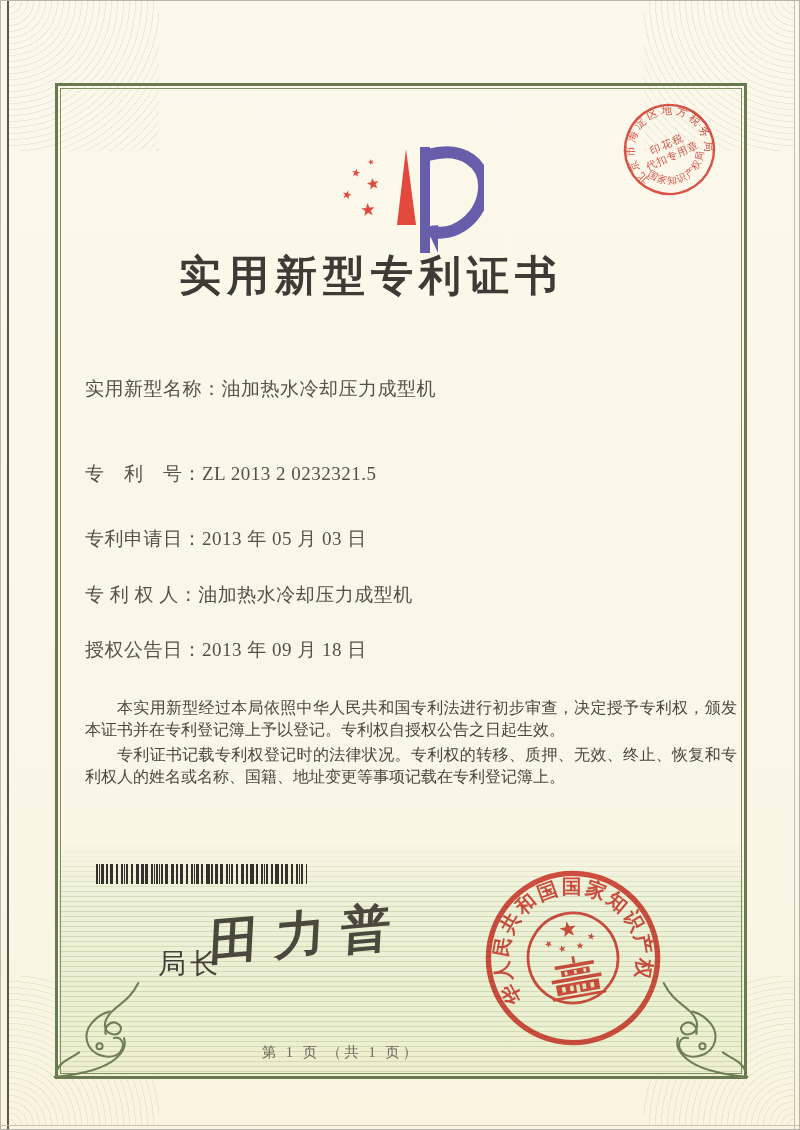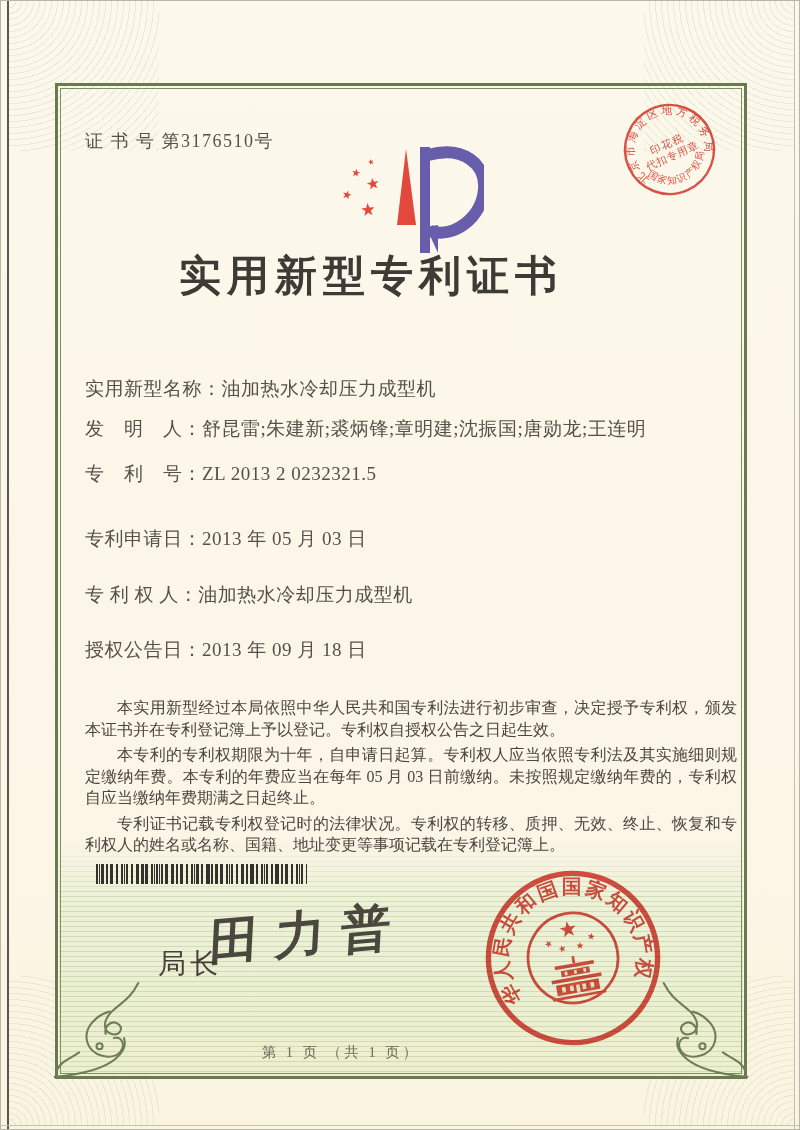--- a/index.html
+++ b/index.html
@@ -98,21 +98,20 @@
   <svg class="flourish fl-right" viewBox="0 0 95 100">
     <g fill="none" stroke="#6e7e54" stroke-width="2" stroke-linecap="round">
       <path d="M88,2 C80,18 70,22 62,30 C52,40 54,50 62,52 C70,54 74,46 68,42 C62,38 54,44 56,52"></path>
       <path d="M60,30 C46,34 34,46 38,60 C42,74 62,78 70,70 C76,63 72,54 64,56"></path>
       <path d="M6,94 C28,92 52,88 66,76 C74,69 76,62 74,56"></path>
       <path d="M30,70 C22,76 12,78 8,88"></path>
       <circle cx="50" cy="64" r="3"></circle>
     </g>
   </svg>
 
-  <div class="cert-number">证 书 号 第3176510号</div>
 
   <svg class="logo" viewBox="0 0 150 115">
     <defs>
       <path id="star" d="M0,-10 L2.35,-3.24 L9.51,-3.09 L3.8,1.24 L5.88,8.09 L0,4 L-5.88,8.09 L-3.8,1.24 L-9.51,-3.09 L-2.35,-3.24 Z"></path>
     </defs>
 
     <polygon points="72,6 82,82 63,82" fill="#e2483b"></polygon>
 
     <rect x="86" y="4" width="10" height="106" fill="#675dab"></rect>
 
@@ -138,29 +137,27 @@
     <text font-size="12" fill="#d9453c" letter-spacing="1.5">
       <textPath href="#txBot" startOffset="50%" text-anchor="middle">国家知识产权局</textPath>
     </text>
     <text x="60" y="57" font-size="13" fill="#d9453c" text-anchor="middle" letter-spacing="2">印花税</text>
     <text x="60" y="73" font-size="13" fill="#d9453c" text-anchor="middle" letter-spacing="1">代扣专用章</text>
   </svg>
 
   <div class="main-title">实用新型专利证书</div>
 
   <div class="field f0">实用新型名称：油加热水冷却压力成型机</div>
-  <div class="field f1">发　明　人：舒昆雷;朱建新;裘炳锋;章明建;沈振国;唐勋龙;王连明</div>
   <div class="field f2">专　利　号：ZL 2013 2 0232321.5</div>
   <div class="field f3">专利申请日：2013 年 05 月 03 日</div>
   <div class="field f4">专 利 权 人：油加热水冷却压力成型机</div>
   <div class="field f5">授权公告日：2013 年 09 月 18 日</div>
 
   <div class="body-text">
     <p>本实用新型经过本局依照中华人民共和国专利法进行初步审查，决定授予专利权，颁发本证书并在专利登记簿上予以登记。专利权自授权公告之日起生效。</p>
-    <p>本专利的专利权期限为十年，自申请日起算。专利权人应当依照专利法及其实施细则规定缴纳年费。本专利的年费应当在每年 05 月 03 日前缴纳。未按照规定缴纳年费的，专利权自应当缴纳年费期满之日起终止。</p>
     <p>专利证书记载专利权登记时的法律状况。专利权的转移、质押、无效、终止、恢复和专利权人的姓名或名称、国籍、地址变更等事项记载在专利登记簿上。</p>
   </div>
 
   <div class="barcode"></div>
 
   <div class="sig-title">局长</div>
   <div class="sig-name">田力普</div>
 
   <svg class="official-seal" viewBox="0 0 200 200">
     <circle cx="100" cy="100" r="94" fill="none" stroke="#d9453c" stroke-width="6"></circle>

